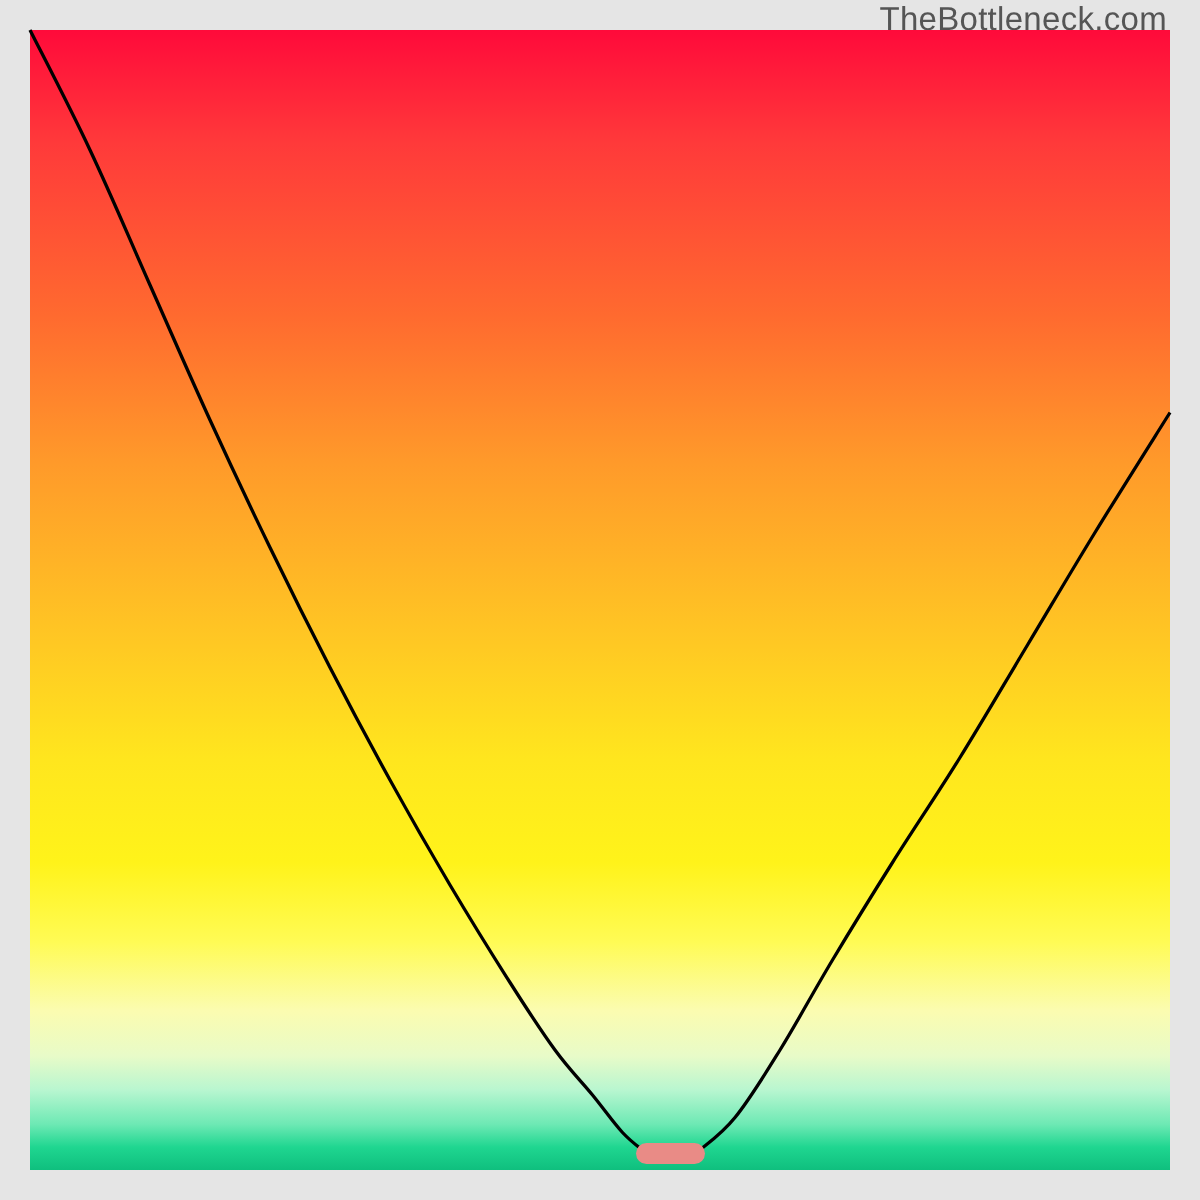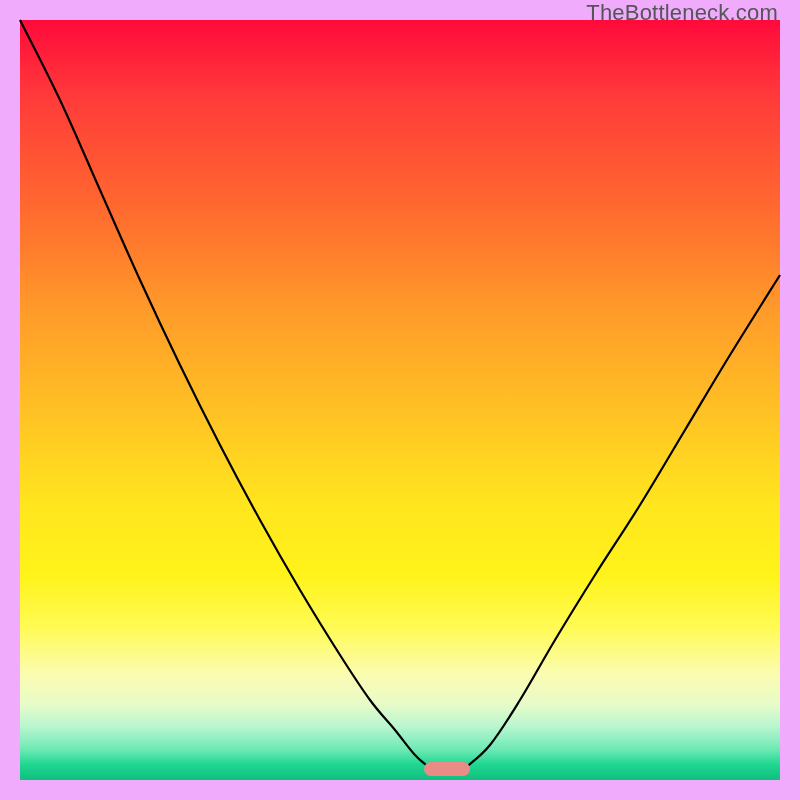--- a/index.html
+++ b/index.html
@@ -8,21 +8,21 @@
     width: 800px;
     height: 800px;
     background: #000;
     overflow: hidden;
     font-family: Arial, Helvetica, sans-serif;
   }
   .frame {
     position: relative;
     width: 800px;
     height: 800px;
-    background: #f0abfc;
+    background: #e5e5e5;
   }
   .plot-area {
     position: absolute;
     left: 20px;
     top: 20px;
     width: 760px;
     height: 760px;
     background: linear-gradient(
       to bottom,
       #ff0a3a 0%,

